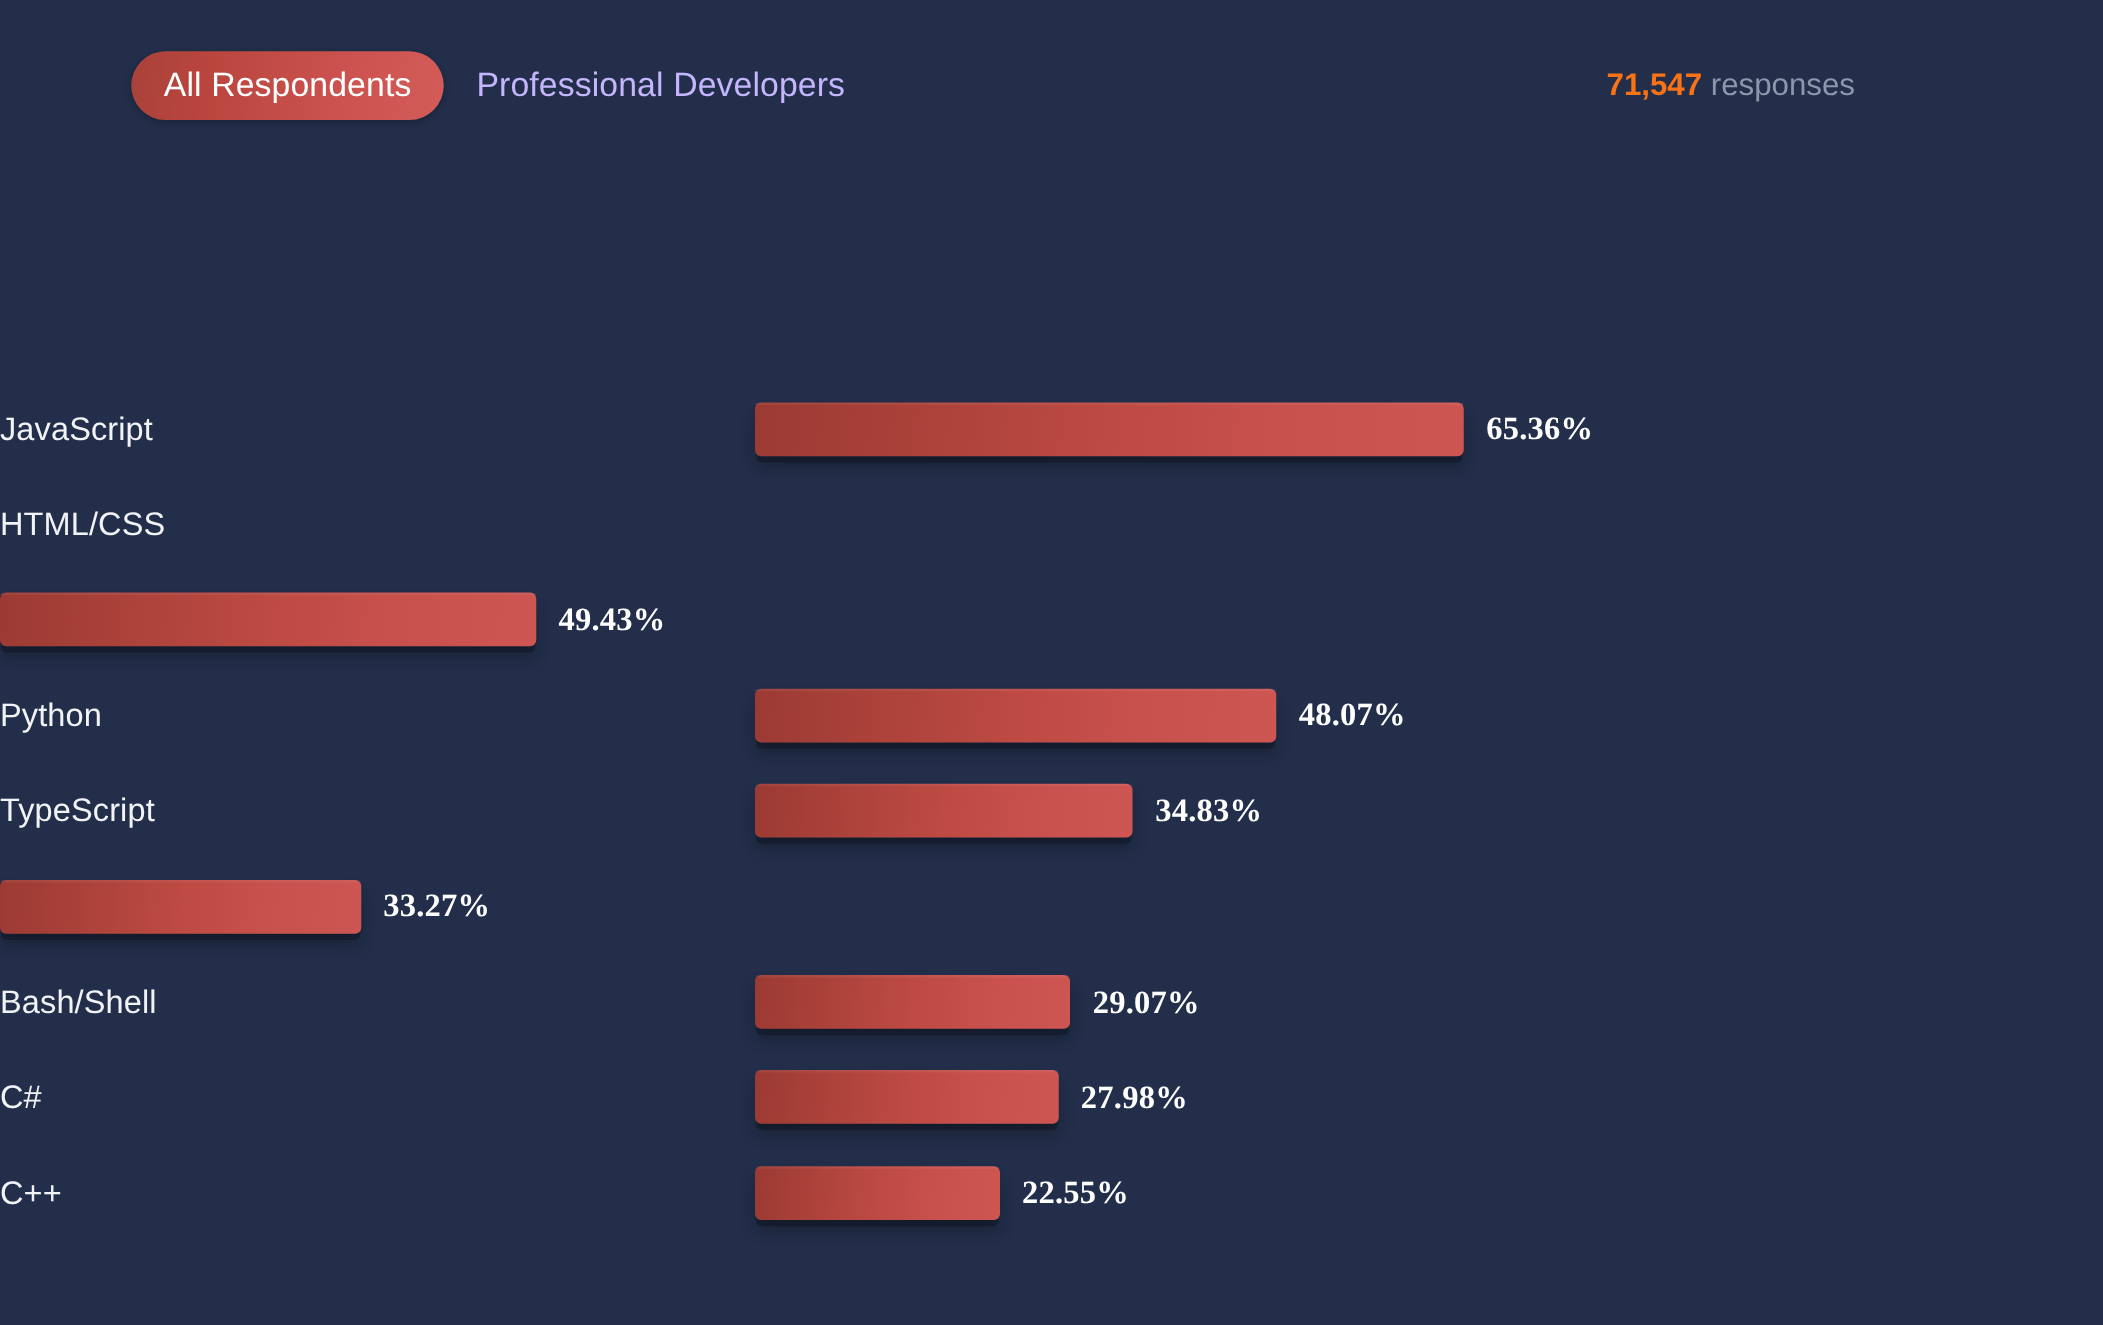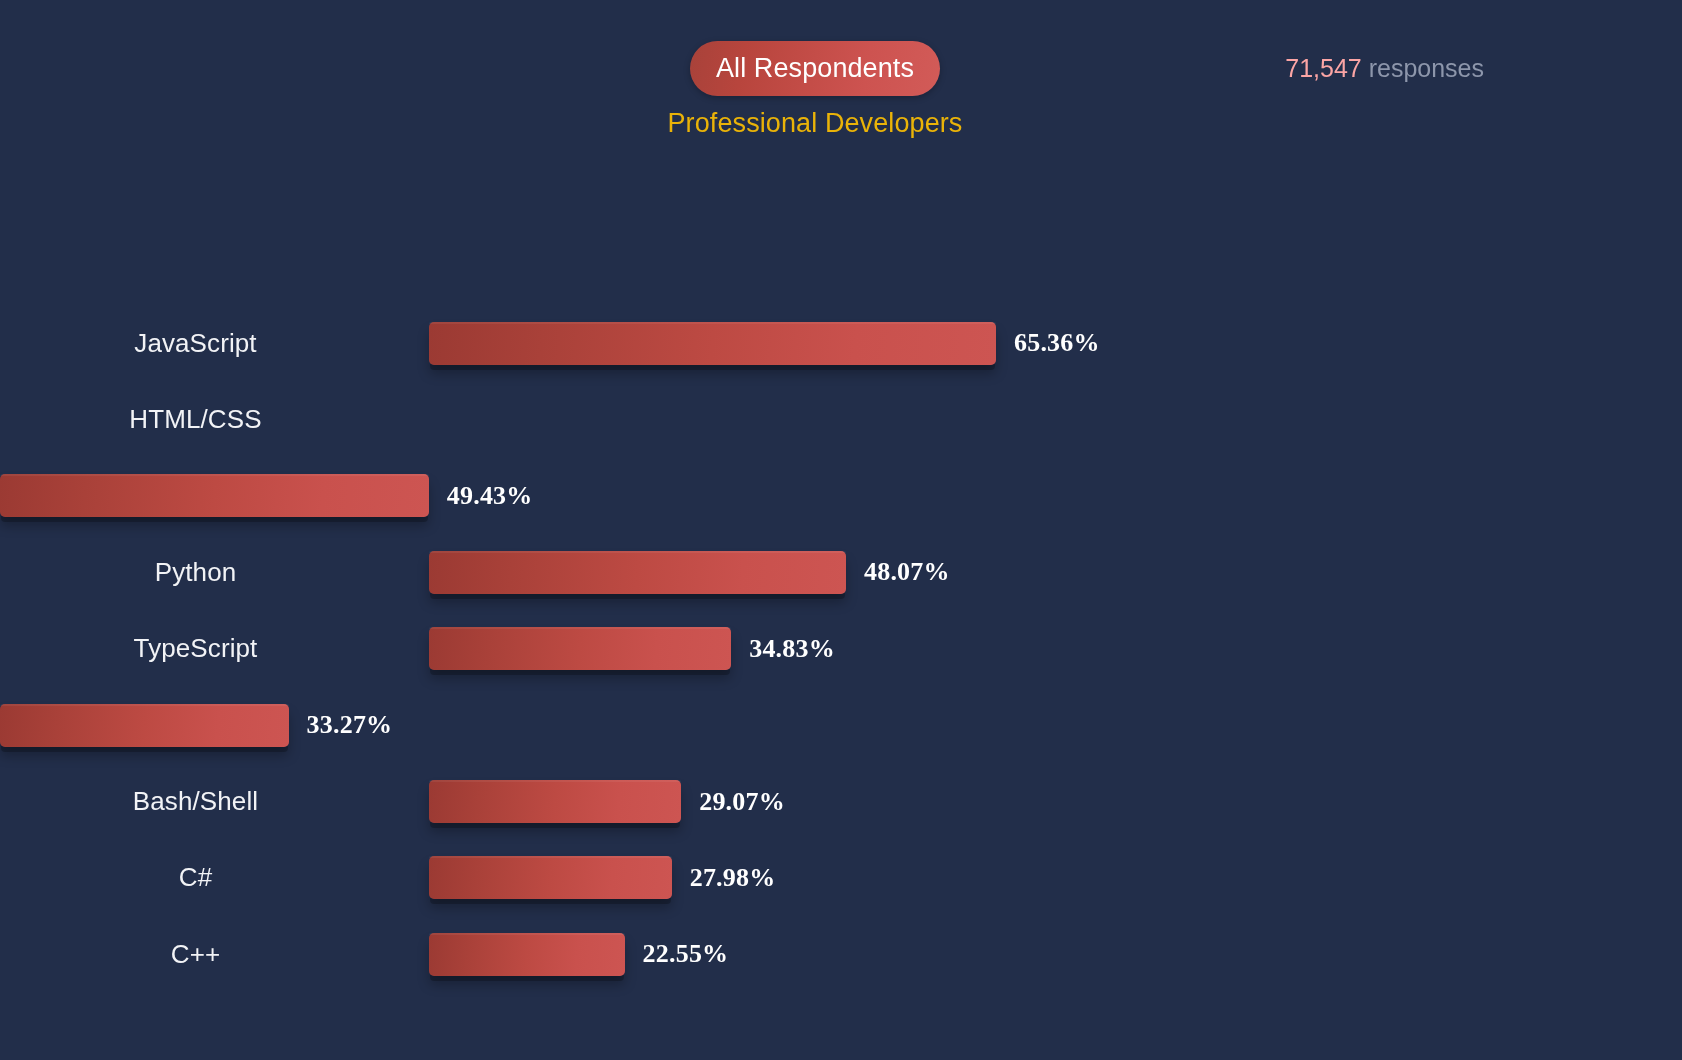--- a/index.html
+++ b/index.html
@@ -24,27 +24,26 @@
     left: 105px;
     top: 41px;
     width: 1420px;
   }
 
   .tabrow {
     display: flex;
     align-items: center;
     flex-wrap: wrap;
     column-gap: 0px;
-    flex-direction: column;
   }
 
   .tab {
     font-size: 27px;
     line-height: 1;
-    color: #eab308;
+    color: #c4b5fd;
     padding: 14px 26px;
     border-radius: 30px;
     white-space: nowrap;
     letter-spacing: .1px;
     cursor: pointer;
     background: transparent;
     border: none;
     font-family: "Liberation Sans", sans-serif;
   }
 
@@ -61,41 +60,41 @@
 
   .responses {
     position: absolute;
     right: 198px;
     top: 54px;
     font-size: 25px;
     color: #8d96ab;
     white-space: nowrap;
   }
   .responses b {
-    color: #fca5a5;
-    font-weight: normal;
+    color: #f97316;
+    font-weight: bold;
   }
 
   
   .chart {
     position: absolute;
     left: 0;
     top: 305px;
     width: 1682px;
   }
 
   .row {
     height: 76.4px;
     display: flex;
     align-items: center;
   }
 
   .rowlabel {
-    width: 429px;
-    text-align: center;
+    width: 604px;
+    text-align: left;
     padding-right: 38px;
     font-size: 26px;
     color: #f2f3f6;
     white-space: nowrap;
     flex: 0 0 auto;
     letter-spacing: .1px;
   }
 
   .barwrap {
     position: relative;

